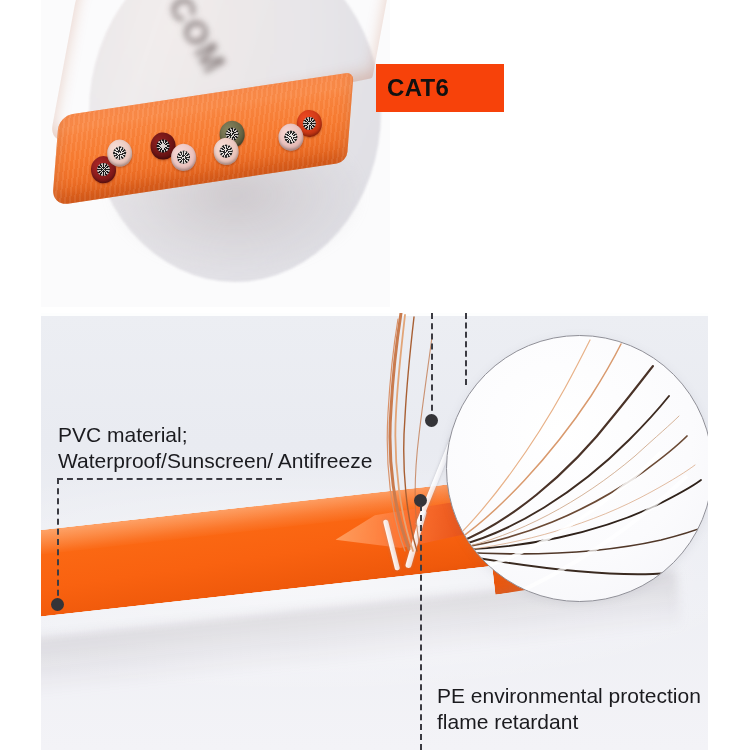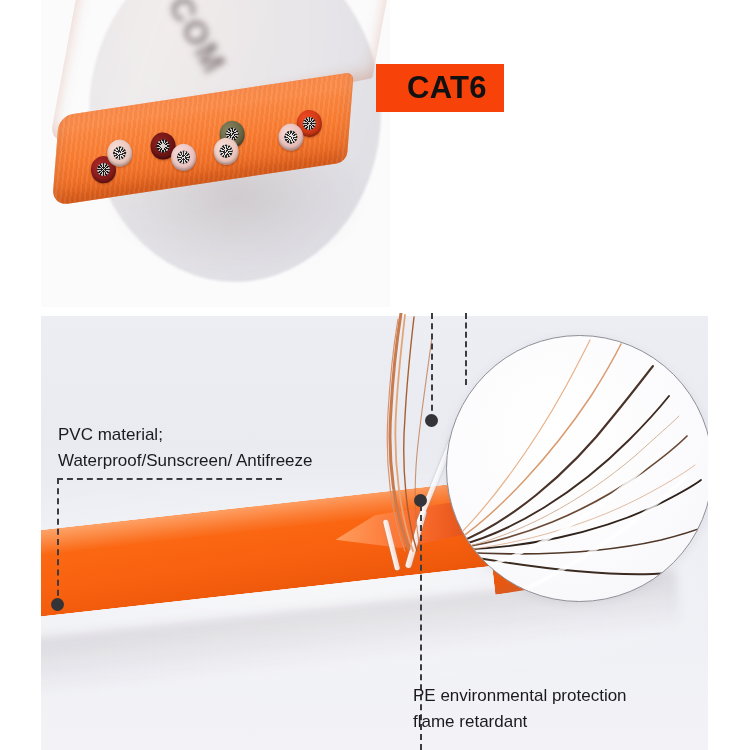--- a/index.html
+++ b/index.html
@@ -173,22 +173,22 @@
     align-items: center;
     color: #111111;
     font-weight: bold;
     font-family: "Liberation Sans", sans-serif;
   }
   .banner-cat6 {
     left: 376px;
     top: 64px;
     width: 128px;
     height: 48px;
-    font-size: 31px;
-    padding-left: 31px;
+    font-size: 24px;
+    padding-left: 11px;
     box-sizing: border-box;
     letter-spacing: 0.3px;
   }
   .banner-details {
     left: 376px;
     top: 118px;
     width: 249px;
     height: 48px;
     font-size: 30px;
     padding-left: 17px;
@@ -335,27 +335,27 @@
     width: 13px;
     height: 13px;
     border-radius: 50%;
     background: #343438;
   }
 
   
   .anno {
     position: absolute;
     color: #1b1b1f;
-    font-size: 17px;
+    font-size: 21px;
     line-height: 26px;
     font-family: "Liberation Sans", sans-serif;
     white-space: pre-line;
   }
   .anno-pvc { left: 58px; top: 422px; }
-  .anno-pe  { left: 413px; top: 683px; }
+  .anno-pe  { left: 437px; top: 683px; }
 </style>
 </head>
 <body>
 
 <div id="page">
 
   <div class="panel-top">
     <div class="backdrop-blob"></div>
     <div class="backdrop-shadow"></div>
 

